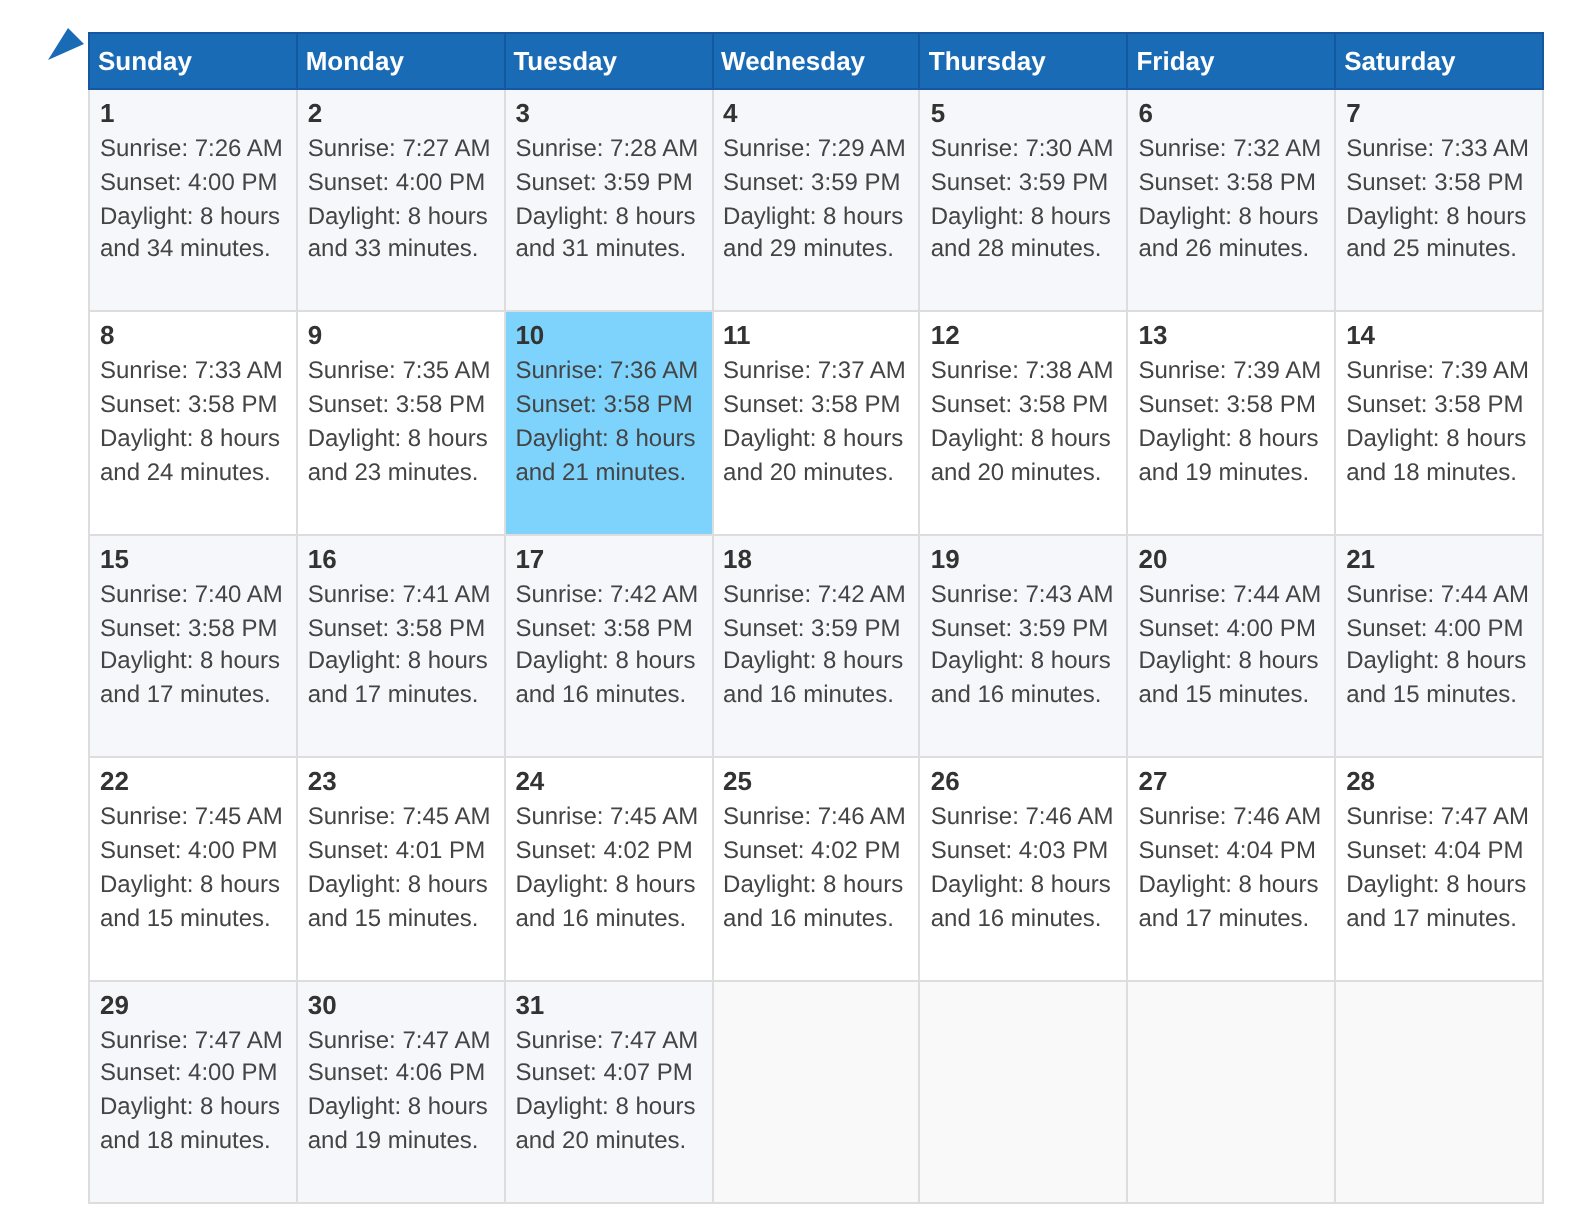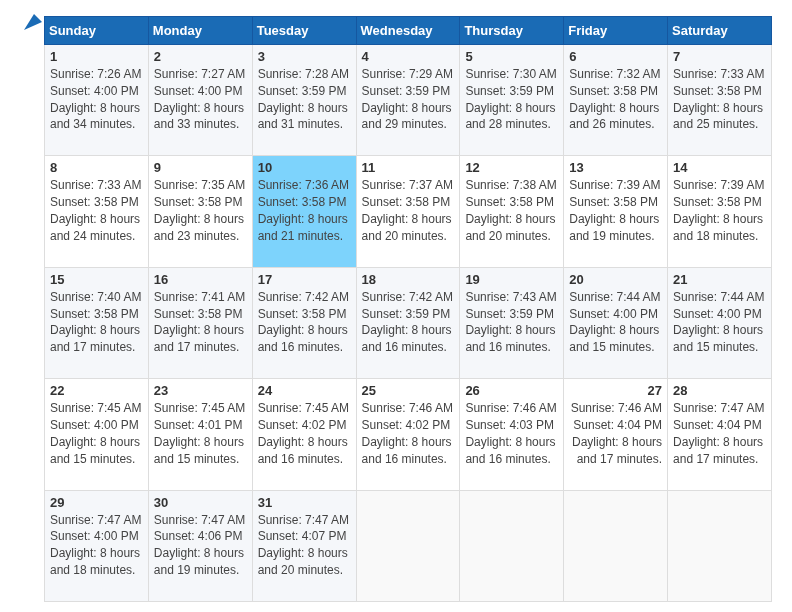--- a/index.html
+++ b/index.html
@@ -322,21 +322,21 @@
 Daylight: 8 hours
 and 16 minutes.</div>
           </td>
           <td style="background: rgb(255, 255, 255);">
             <span class="day-num">26</span>
             <div class="day-info">Sunrise: 7:46 AM
 Sunset: 4:03 PM
 Daylight: 8 hours
 and 16 minutes.</div>
           </td>
-          <td style="background: rgb(255, 255, 255); text-align: right;">
+          <td style="background: rgb(255, 255, 255);">
             <span class="day-num">27</span>
             <div class="day-info">Sunrise: 7:46 AM
 Sunset: 4:04 PM
 Daylight: 8 hours
 and 17 minutes.</div>
           </td>
           <td style="background: rgb(255, 255, 255);">
             <span class="day-num">28</span>
             <div class="day-info">Sunrise: 7:47 AM
 Sunset: 4:04 PM

